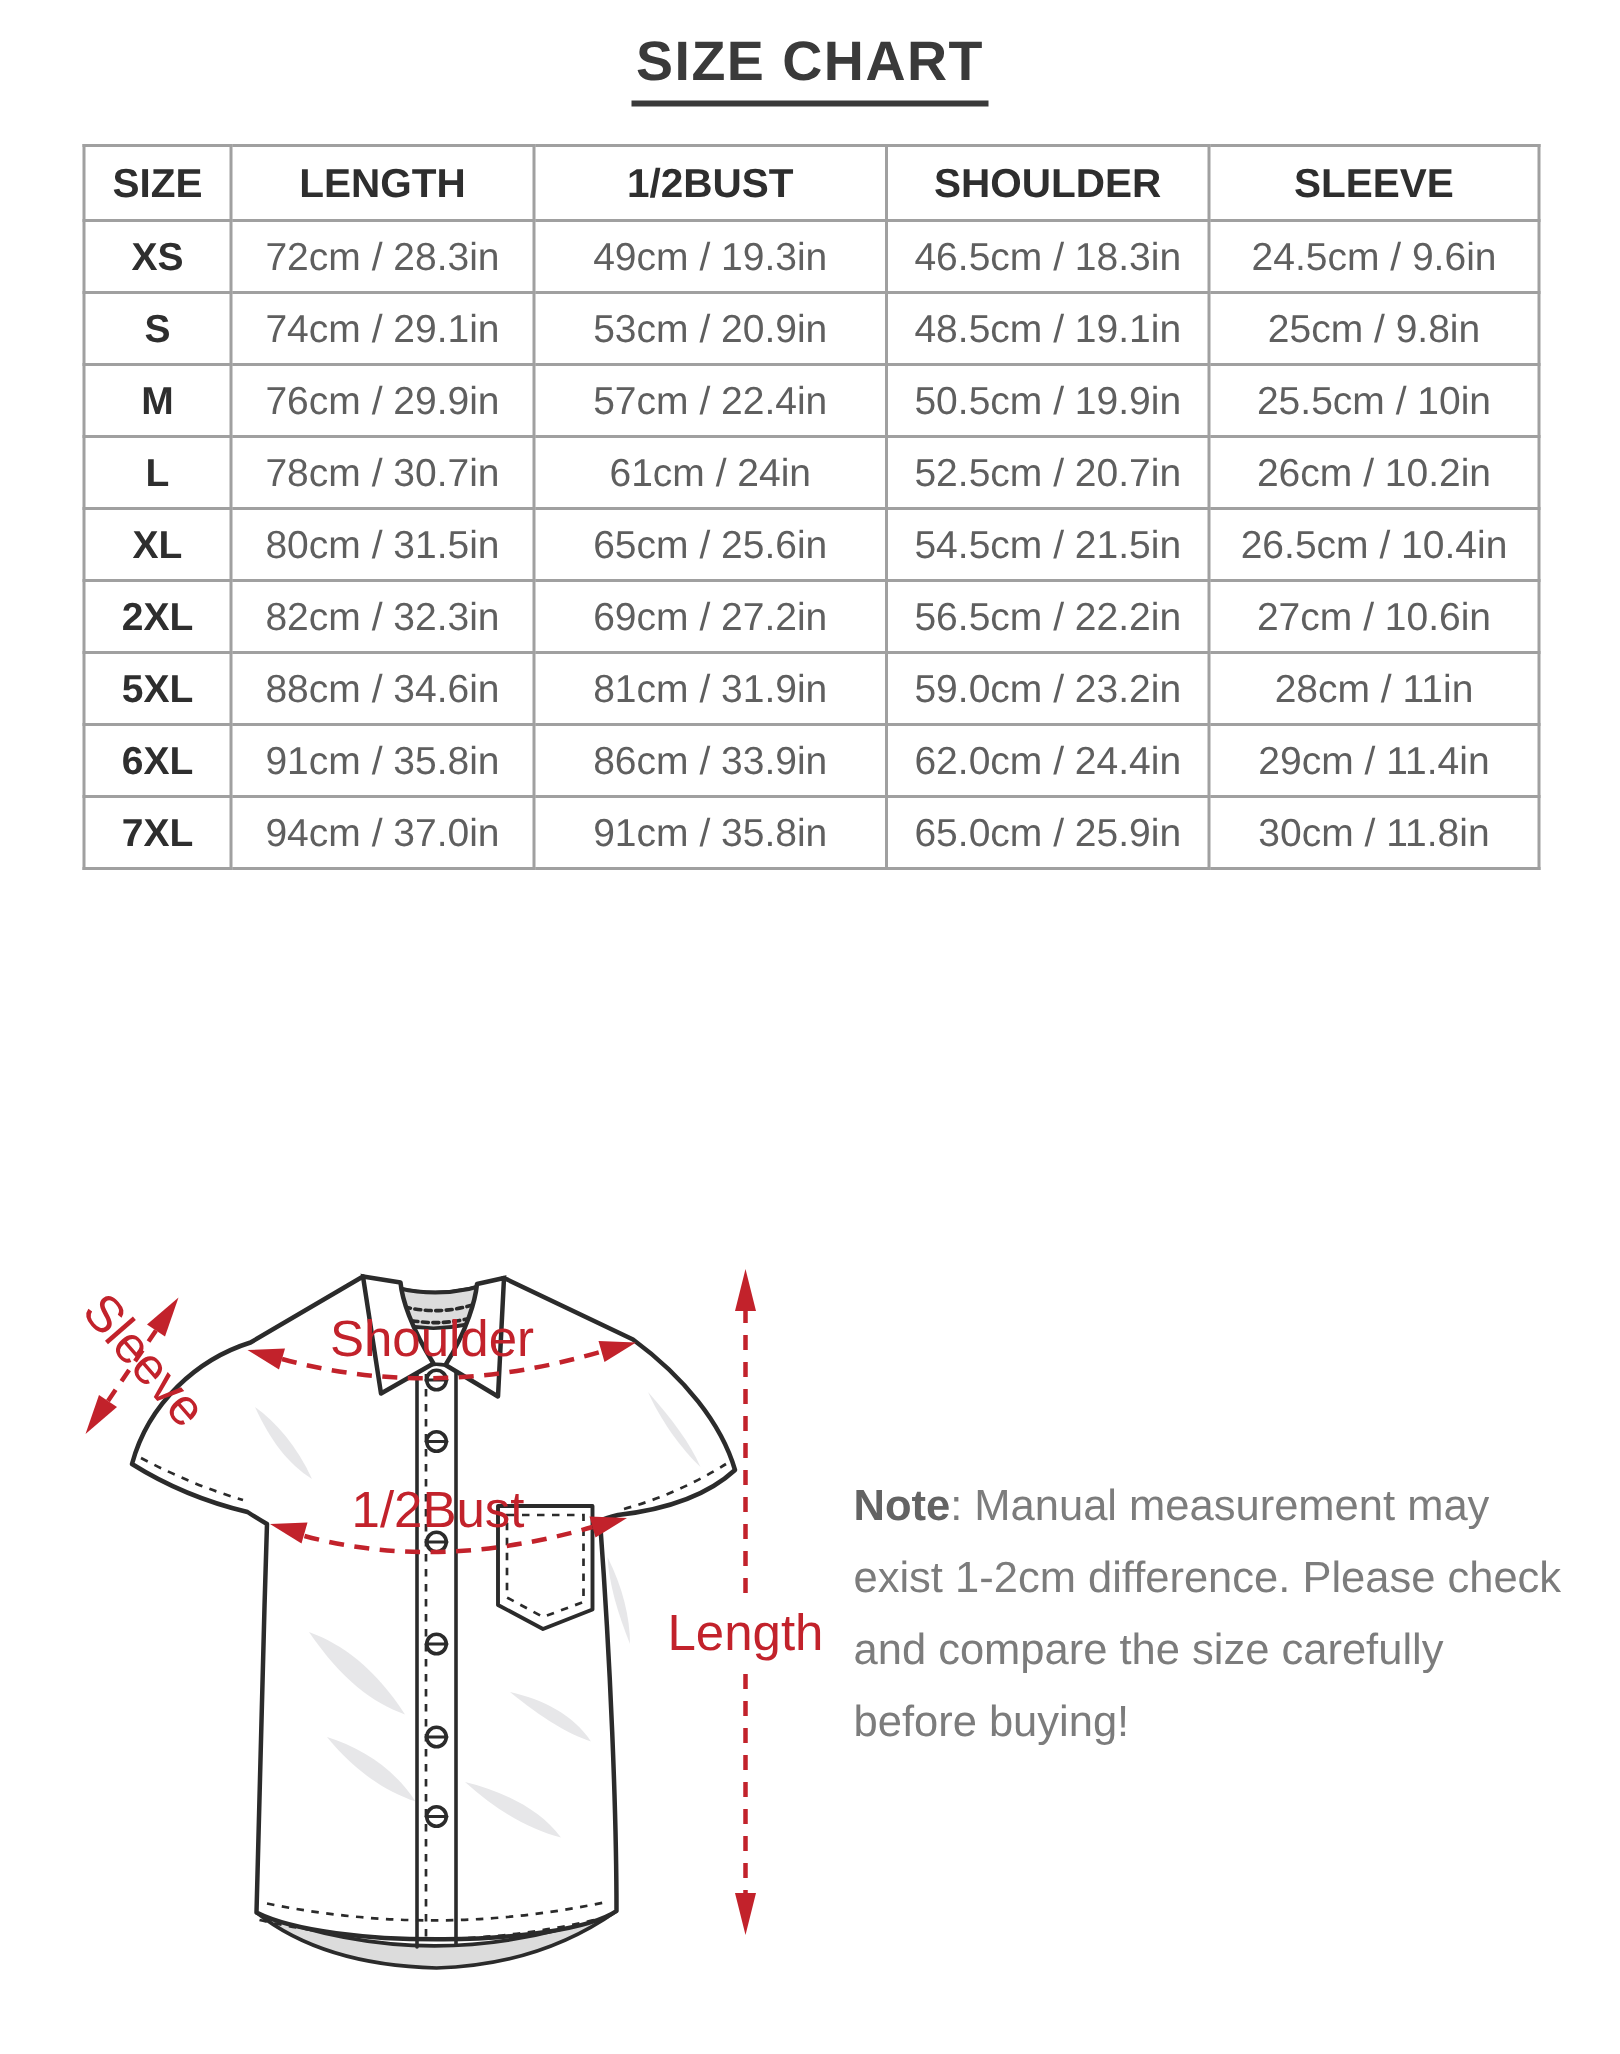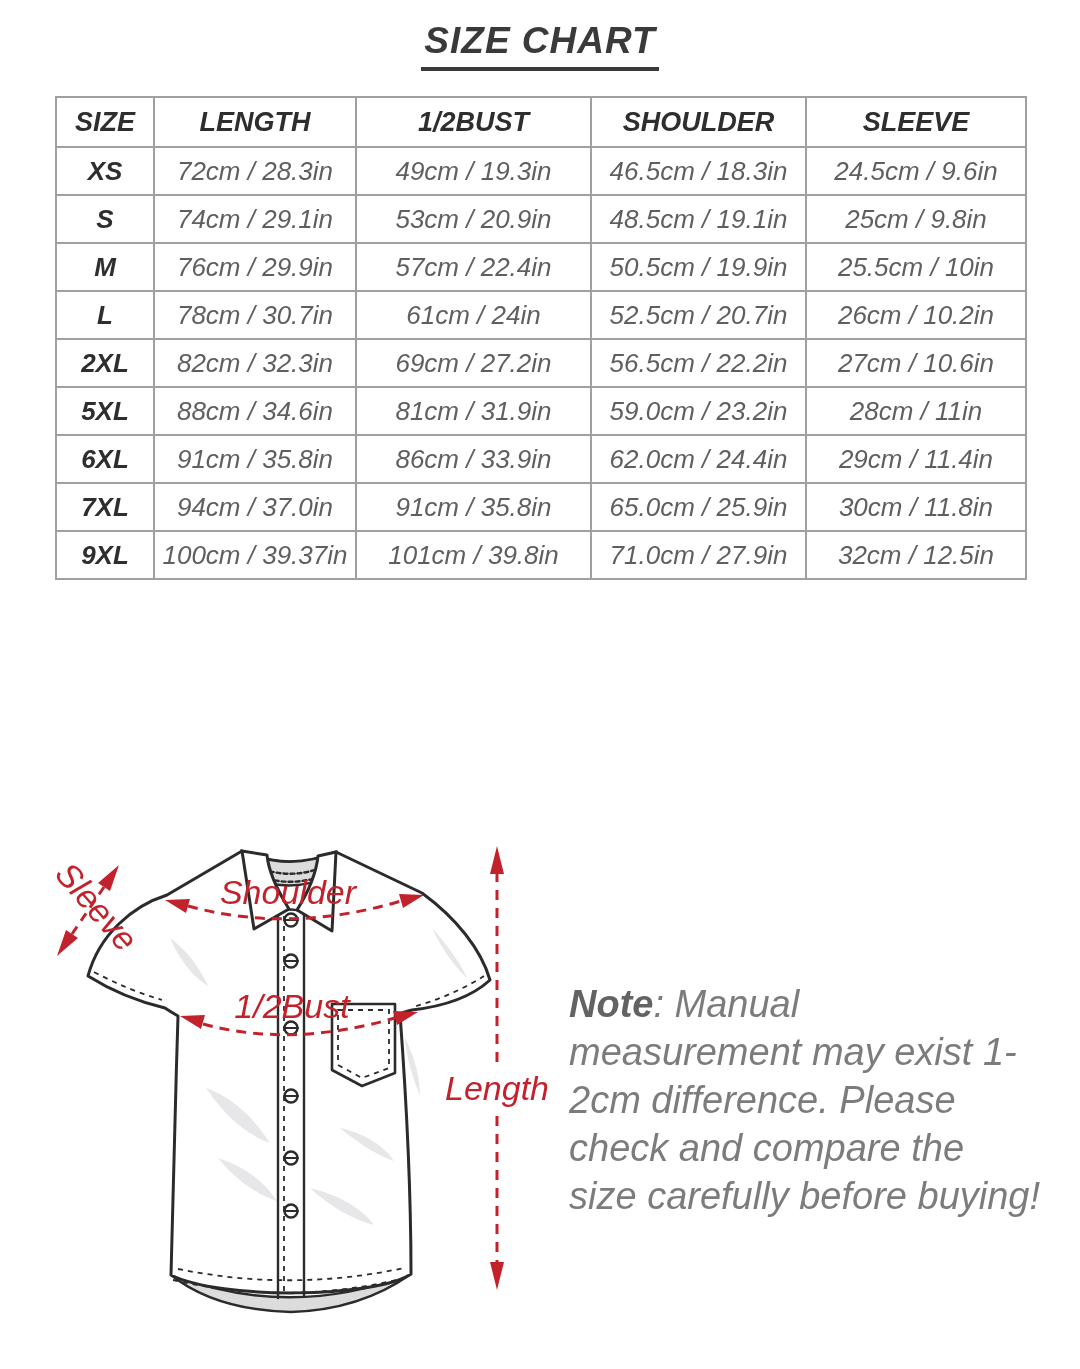--- a/index.html
+++ b/index.html
@@ -5,21 +5,20 @@
   * { margin: 0; padding: 0; box-sizing: border-box; }
   html, body { background: #ffffff; }
   :root { --accent: #c2222b; }
   .page {
     position: relative;
     width: 1080px;
     height: 1369px;
     background: #ffffff;
     font-family: "Liberation Sans", sans-serif;
     overflow: hidden;
-    font-style: italic;
   }
   
   .title-wrap {
     position: absolute;
     top: 20px; left: 0;
     width: 100%;
     text-align: center;
   }
   .title {
     display: inline-block;
@@ -74,21 +73,21 @@
   .greyfill { fill: #dcdcdc; stroke: #2b2b2b; stroke-width: 2.4; }
   .wrinkle { fill: #e7e7e9; stroke: none; }
   .red-line { fill: none; stroke: var(--accent); stroke-width: 3; stroke-dasharray: 10 7; }
   .red-fill { fill: var(--accent); stroke: none; }
   .red-label { fill: var(--accent); font-family: "Liberation Sans", sans-serif; font-size: 34px; }
   
   .note {
     position: absolute;
     left: 569px; top: 980px;
     width: 472px;
-    font-size: 38px;
+    font-size: 29px;
     line-height: 48px;
     color: #7c7c7c;
   }
   .note-label { font-weight: bold; color: #636363; }
 </style>
 </head>
 <body>
 
 <div class="page">
 
@@ -136,20 +135,27 @@
           <td>25.5cm / 10in</td>
         </tr>
         <tr>
           <td class="size-col">L</td>
           <td>78cm / 30.7in</td>
           <td>61cm / 24in</td>
           <td>52.5cm / 20.7in</td>
           <td>26cm / 10.2in</td>
         </tr>
         <tr>
+          <td class="size-col">XL</td>
+          <td>80cm / 31.5in</td>
+          <td>65cm / 25.6in</td>
+          <td>54.5cm / 21.5in</td>
+          <td>26.5cm / 10.4in</td>
+        </tr>
+        <tr>
           <td class="size-col">2XL</td>
           <td>82cm / 32.3in</td>
           <td>69cm / 27.2in</td>
           <td>56.5cm / 22.2in</td>
           <td>27cm / 10.6in</td>
         </tr>
         <tr>
           <td class="size-col">5XL</td>
           <td>88cm / 34.6in</td>
           <td>81cm / 31.9in</td>
@@ -162,27 +168,20 @@
           <td>86cm / 33.9in</td>
           <td>62.0cm / 24.4in</td>
           <td>29cm / 11.4in</td>
         </tr>
         <tr>
           <td class="size-col">7XL</td>
           <td>94cm / 37.0in</td>
           <td>91cm / 35.8in</td>
           <td>65.0cm / 25.9in</td>
           <td>30cm / 11.8in</td>
-        </tr>
-        <tr>
-          <td class="size-col">9XL</td>
-          <td>100cm / 39.37in</td>
-          <td>101cm / 39.8in</td>
-          <td>71.0cm / 27.9in</td>
-          <td>32cm / 12.5in</td>
         </tr>
       </tbody>
   </table>
 
   <svg class="shirt-svg" viewBox="0 0 540 492" xmlns="http://www.w3.org/2000/svg">
 
     <path class="greyfill" d="M151,447 Q271,492 391,446 Q340,482 271,484 Q195,482 151,447 Z"></path>
 
     <path class="outline" d="M222,23 Q269,44 316,24 L402,65
              C436,90 461,121 470,152

